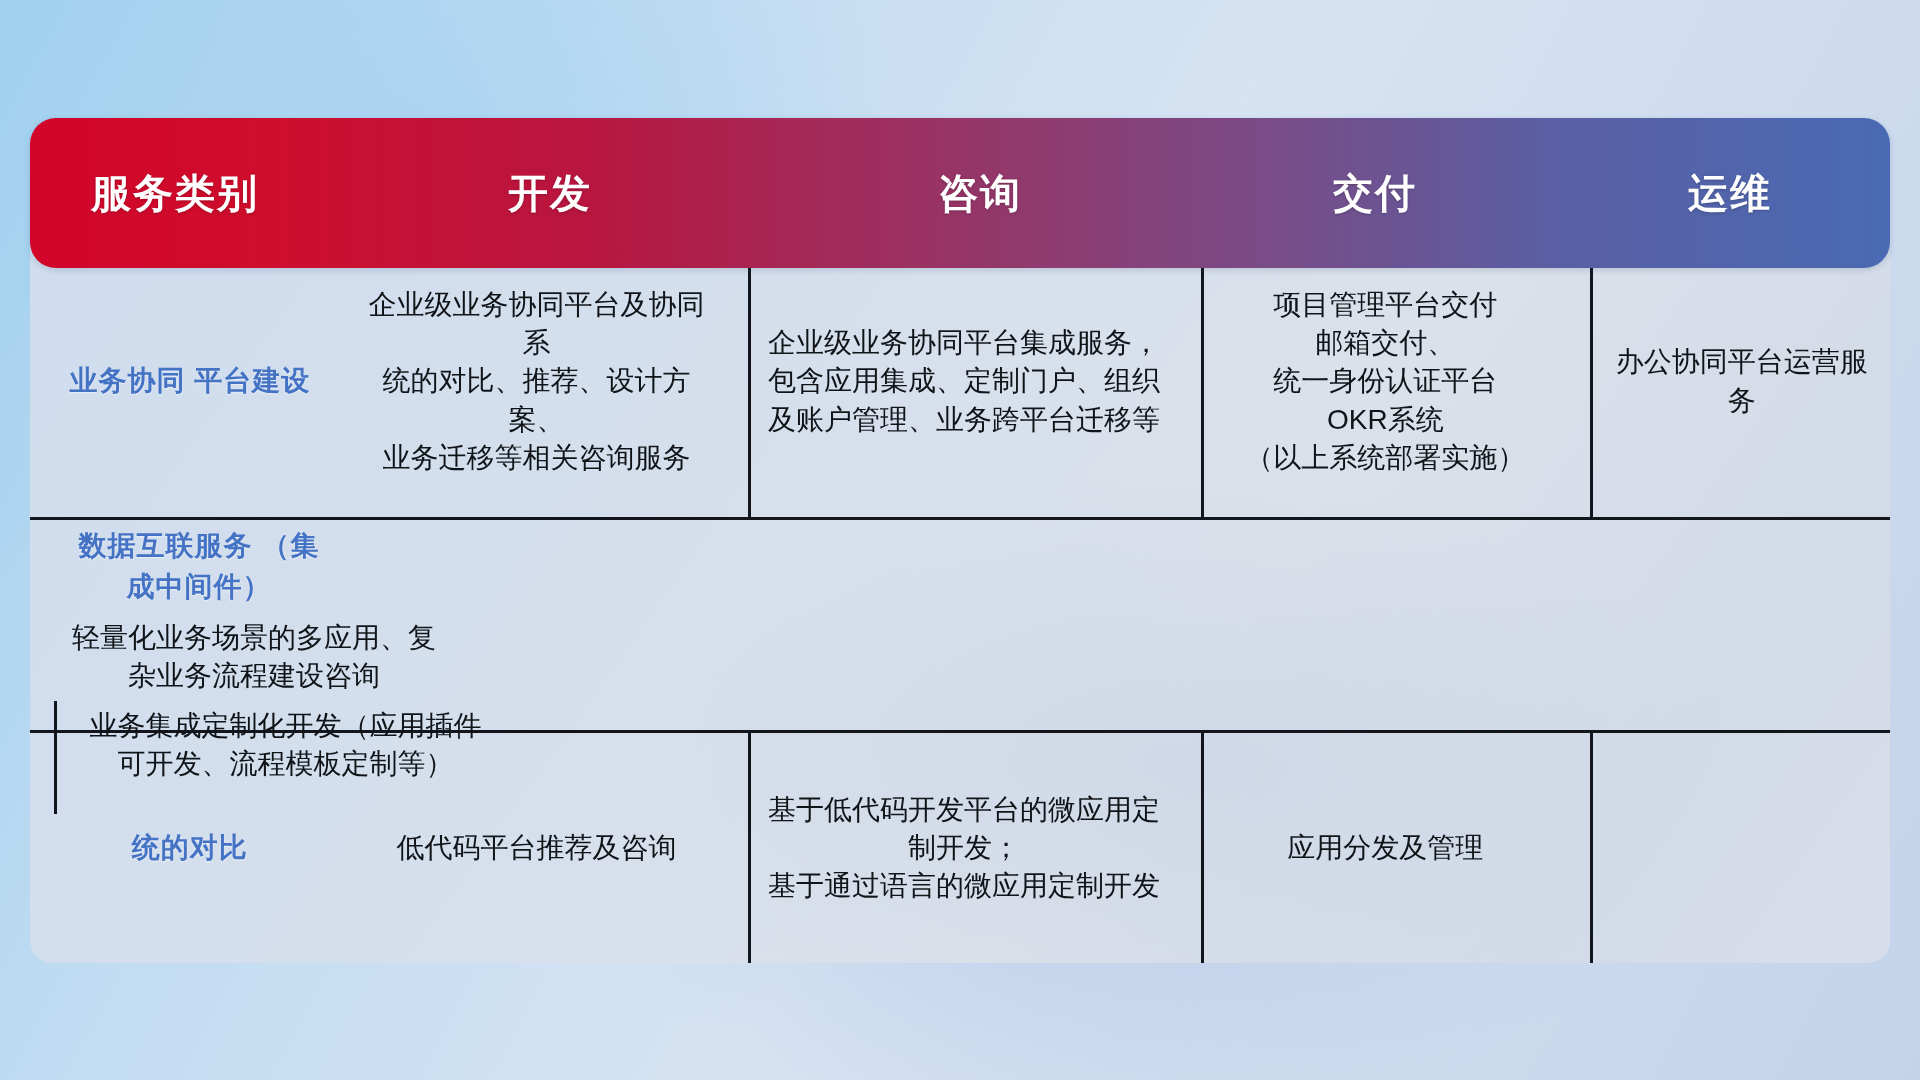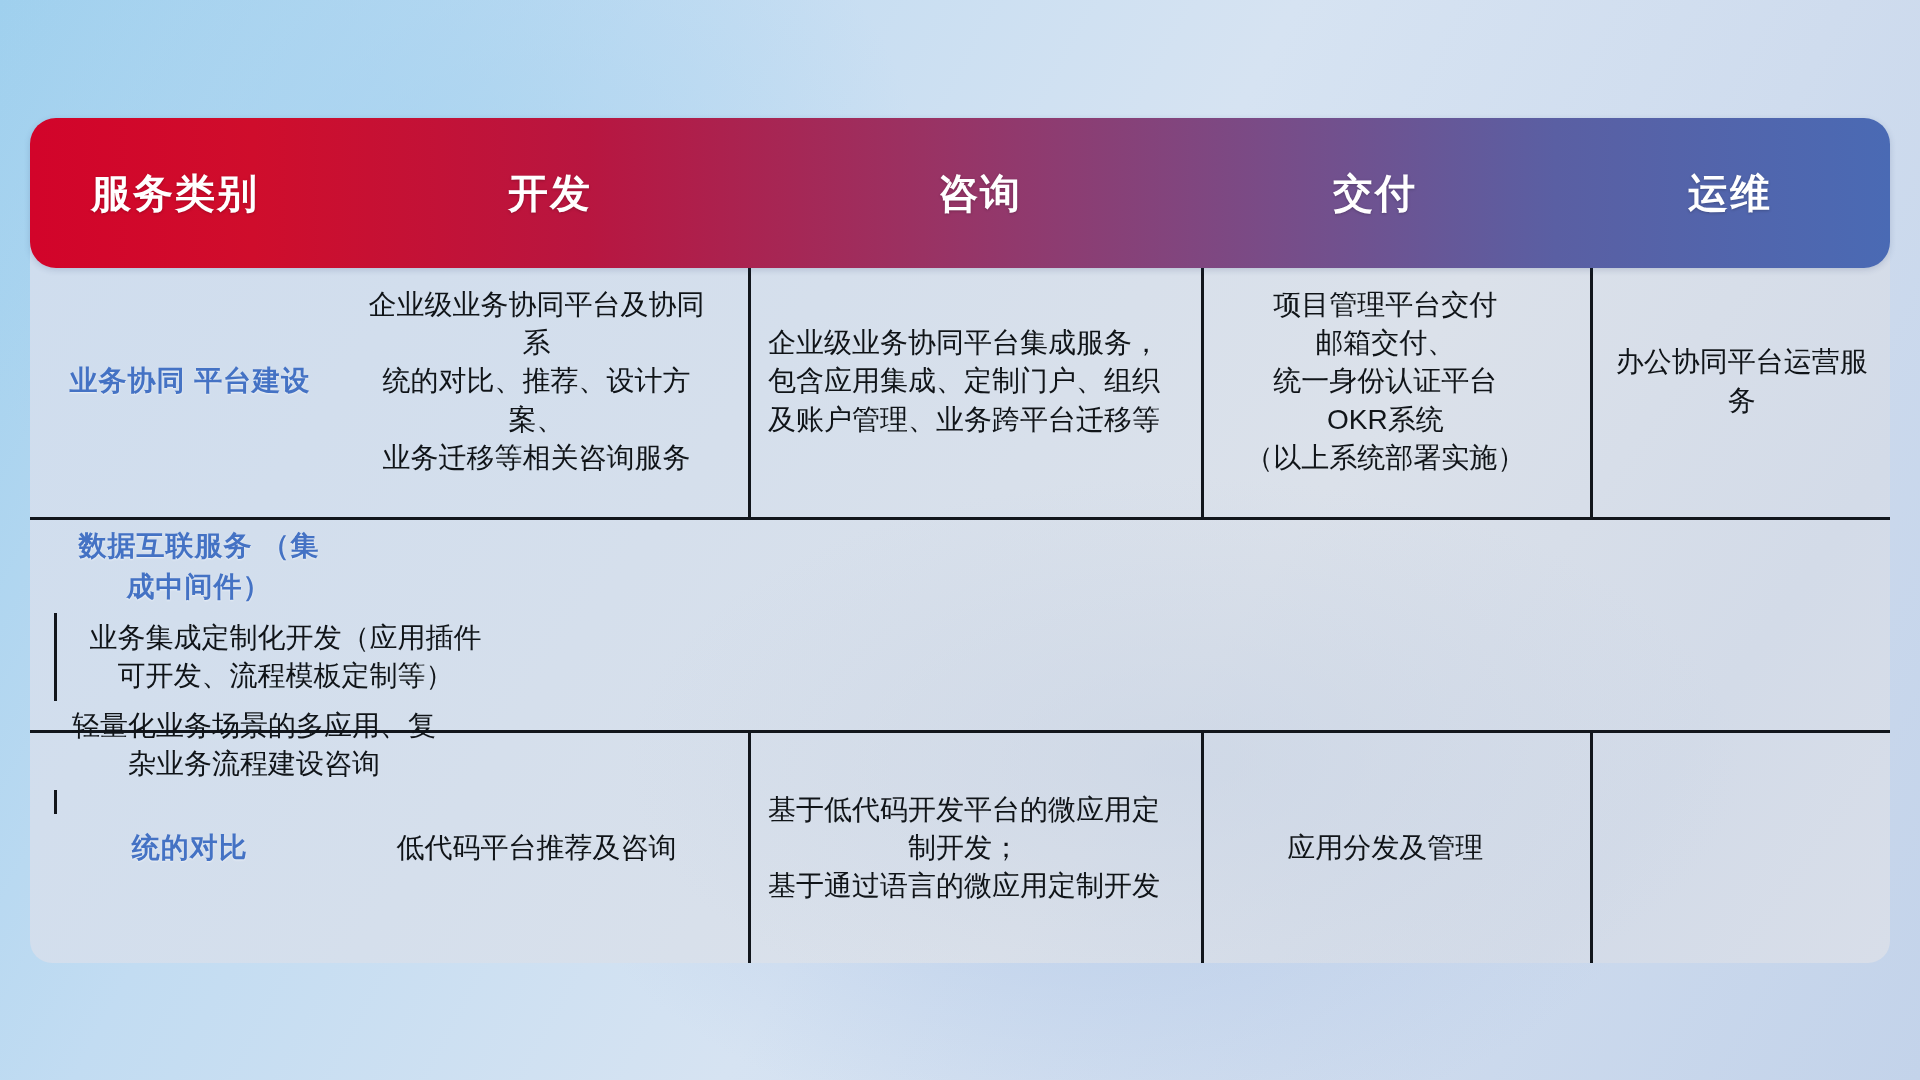--- a/index.html
+++ b/index.html
@@ -162,27 +162,27 @@
       <div class="cell c5 divider">
         <span class="body-text">办公协同平台运营服务</span>
       </div>
     </div>
 
     <div class="row r2">
       <div class="cell c1">
         <span class="cat-label">数据互联服务
 （集成中间件）</span>
       </div>
+      <div class="cell c2">
+        <span class="body-text">轻量化业务场景的多应用、复
+杂业务流程建设咨询</span>
+      </div>
       <div class="cell c3 divider">
         <span class="body-text">业务集成定制化开发（应用插件
 可开发、流程模板定制等）</span>
-      </div>
-      <div class="cell c2">
-        <span class="body-text">轻量化业务场景的多应用、复
-杂业务流程建设咨询</span>
       </div>
       <div class="cell c4 divider">
         <span class="body-text"></span>
       </div>
       <div class="cell c5 divider">
         <span class="body-text"></span>
       </div>
     </div>
 
     <div class="row r3">

